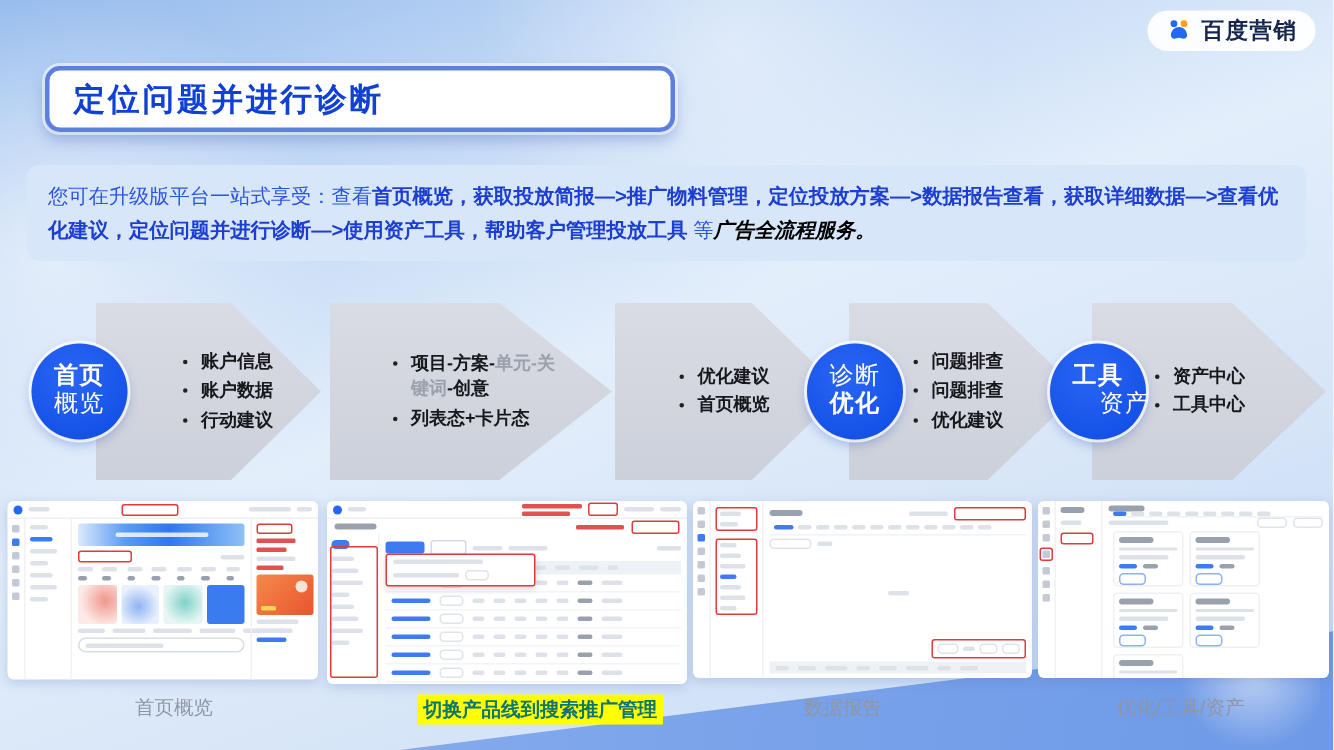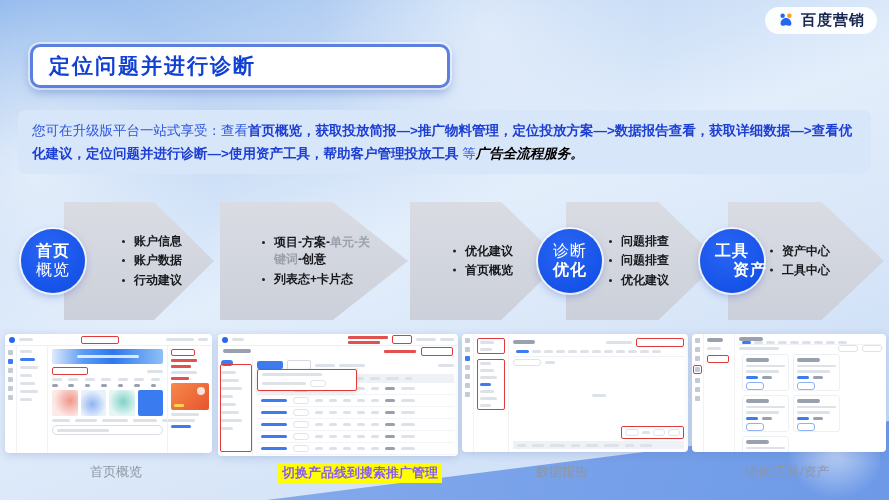--- a/index.html
+++ b/index.html
@@ -40,21 +40,21 @@
     box-shadow:0 0 0 2px rgba(255,255,255,.75),0 3px 8px rgba(25,65,190,.35);
     display:flex;flex-direction:column;align-items:center;justify-content:center;
     color:#fff;font-size:16px;line-height:1.18;letter-spacing:1px;}
   .circle .l1,.circle .l2{white-space:nowrap;}
   .bullets{position:absolute;transform:translateY(-50%);display:flex;flex-direction:column;gap:2px;}
   .bullets .bli{display:flex;align-items:flex-start;font-size:12px;font-weight:700;color:#17181c;line-height:1.45;}
   .bullets .mark{width:3px;height:3px;border-radius:50%;background:#222;margin:7px 9px 0 0;flex:none;}
   .bullets .gseg{color:#9ba1aa;font-weight:600;}
   
   .caption{position:absolute;top:463px;transform:translateX(-50%);font-size:13px;color:#8f96a2;white-space:nowrap;}
-  .caption.hl{background:#ffff00;color:#8b5cf6;font-weight:700;padding:1px 4px;}
+  .caption.hl{background:#ffff00;color:#0f766e;font-weight:700;padding:1px 4px;}
   
   .shot{position:absolute;background:#fff;border-radius:4px;overflow:hidden;
     box-shadow:0 2px 8px rgba(90,120,185,.28);}
   .sk{background:#dde1e8;height:3px;border-radius:2px;flex:none;}
   .skd{background:#9aa1ae;height:3px;border-radius:2px;flex:none;}
   .skb{background:#3f7bf0;height:3px;border-radius:2px;flex:none;}
   .rt{background:#e35050;height:3px;border-radius:1px;flex:none;}
   .rb{border:1px solid #e03a3a;border-radius:2px;flex:none;}
   .sqi{width:5px;height:5px;border-radius:1px;background:#c3cad6;flex:none;}
   .dotl{width:6px;height:6px;border-radius:50%;background:#2468f2;flex:none;}
@@ -186,21 +186,21 @@
           <div class="mark"></div>
           <span><span>资产中心</span></span>
         </div>
         <div class="bli">
           <div class="mark"></div>
           <span><span>工具中心</span></span>
         </div>
       </div>
       <div class="circle" style="left: 700px; top: 229px;">
         <div class="l1" style="font-weight: 800;">工具</div>
-        <div class="l2" style="font-weight: 700; margin-left: 36px;">资产</div>
+        <div class="l2" style="font-weight: 400; margin-left: 36px;">资产</div>
       </div>
     </div>
 
   <div class="shot" style="left:5px;top:334px;width:207px;height:119px">
     <div class="mtb">
       <div class="dotl"></div>
       <div class="sk" style="width:14px"></div>
       <div style="flex:1"></div>
       <div class="rb" style="width:36px;height:6px"></div>
       <div style="flex:1"></div>

